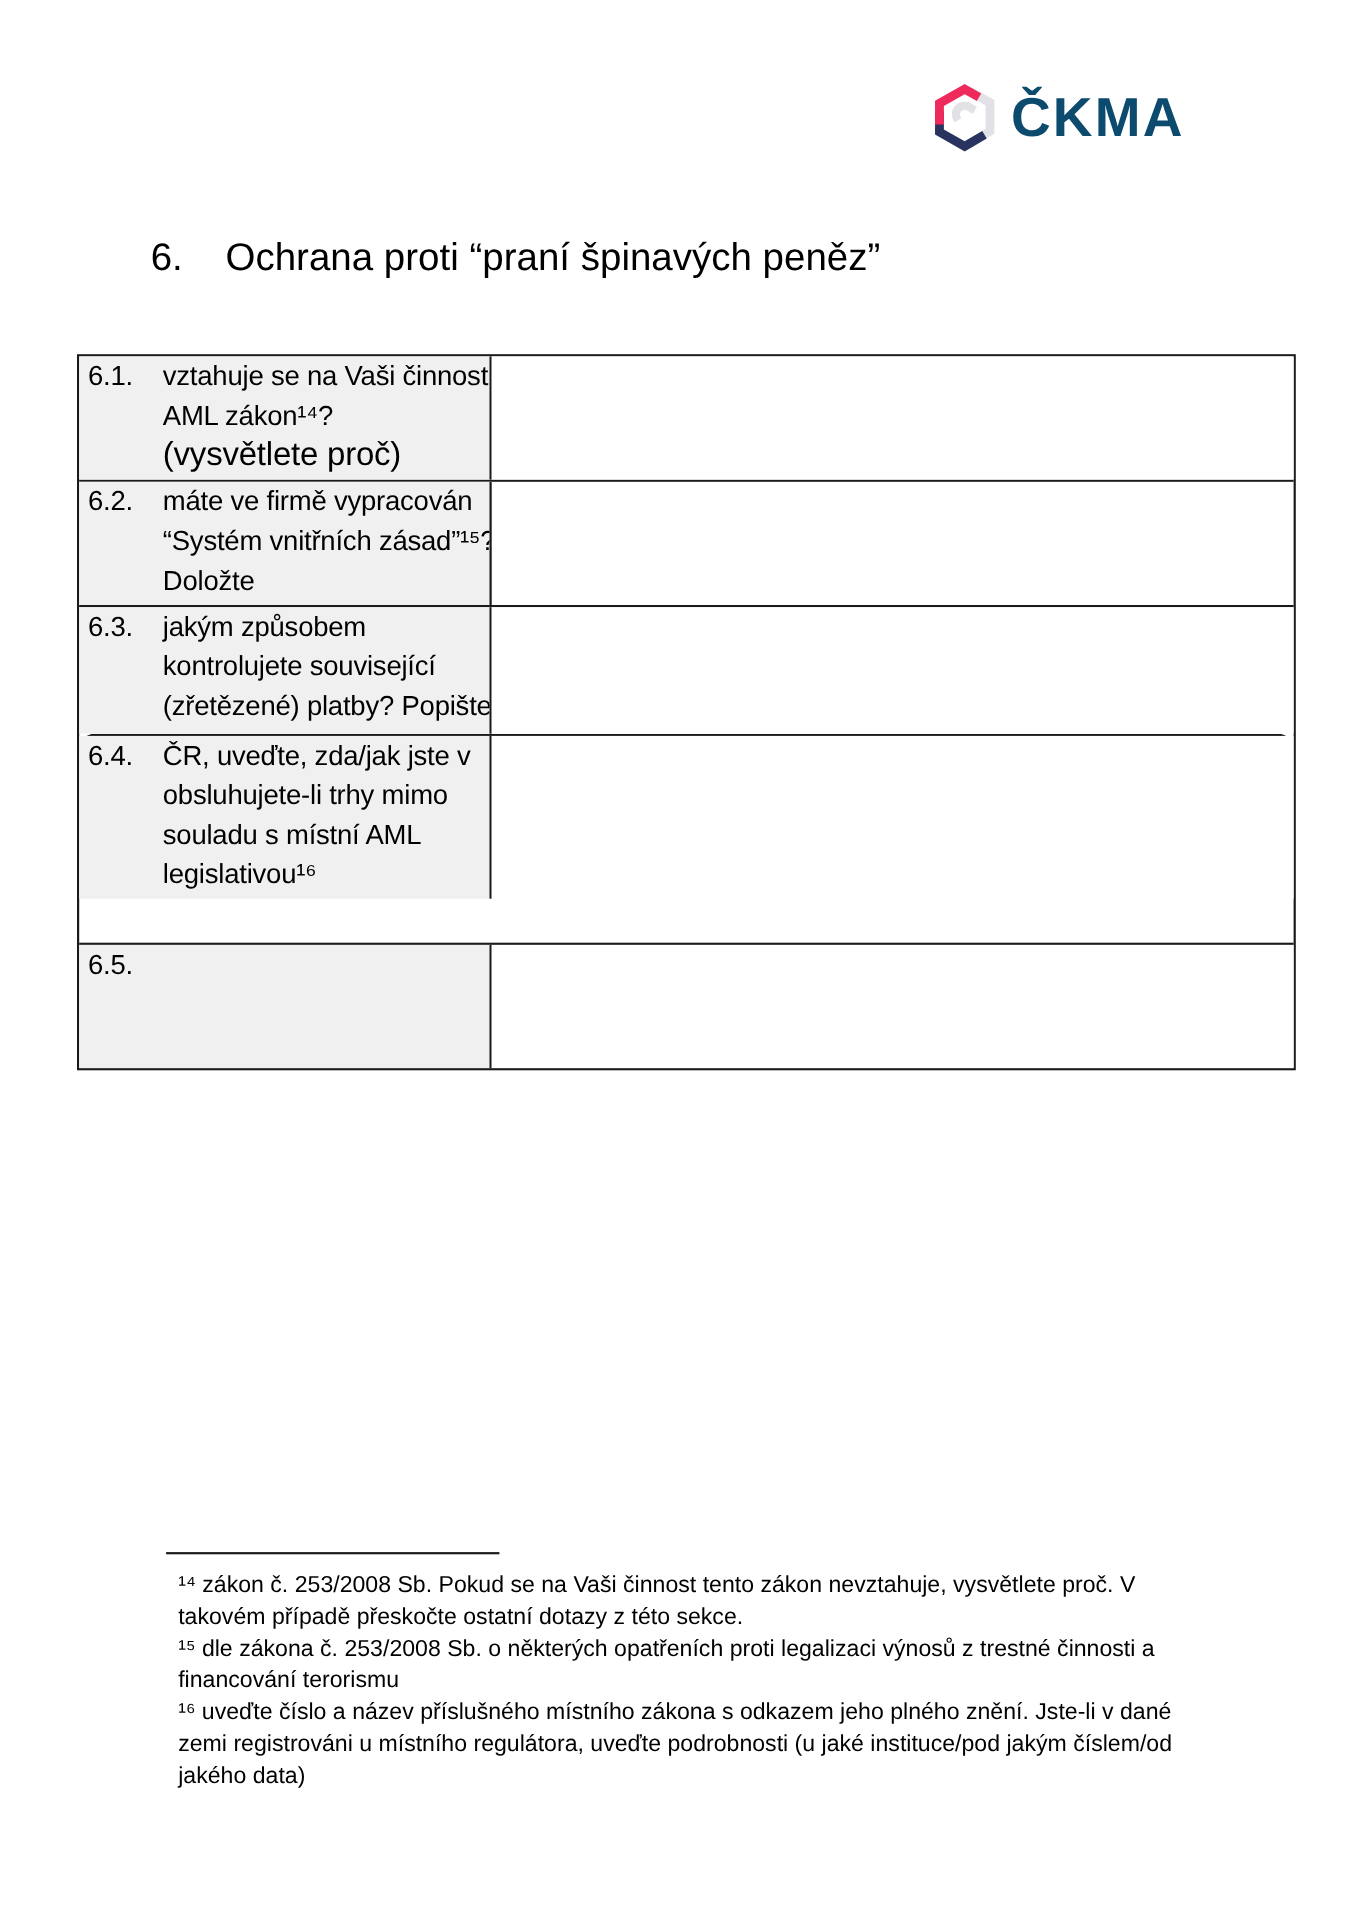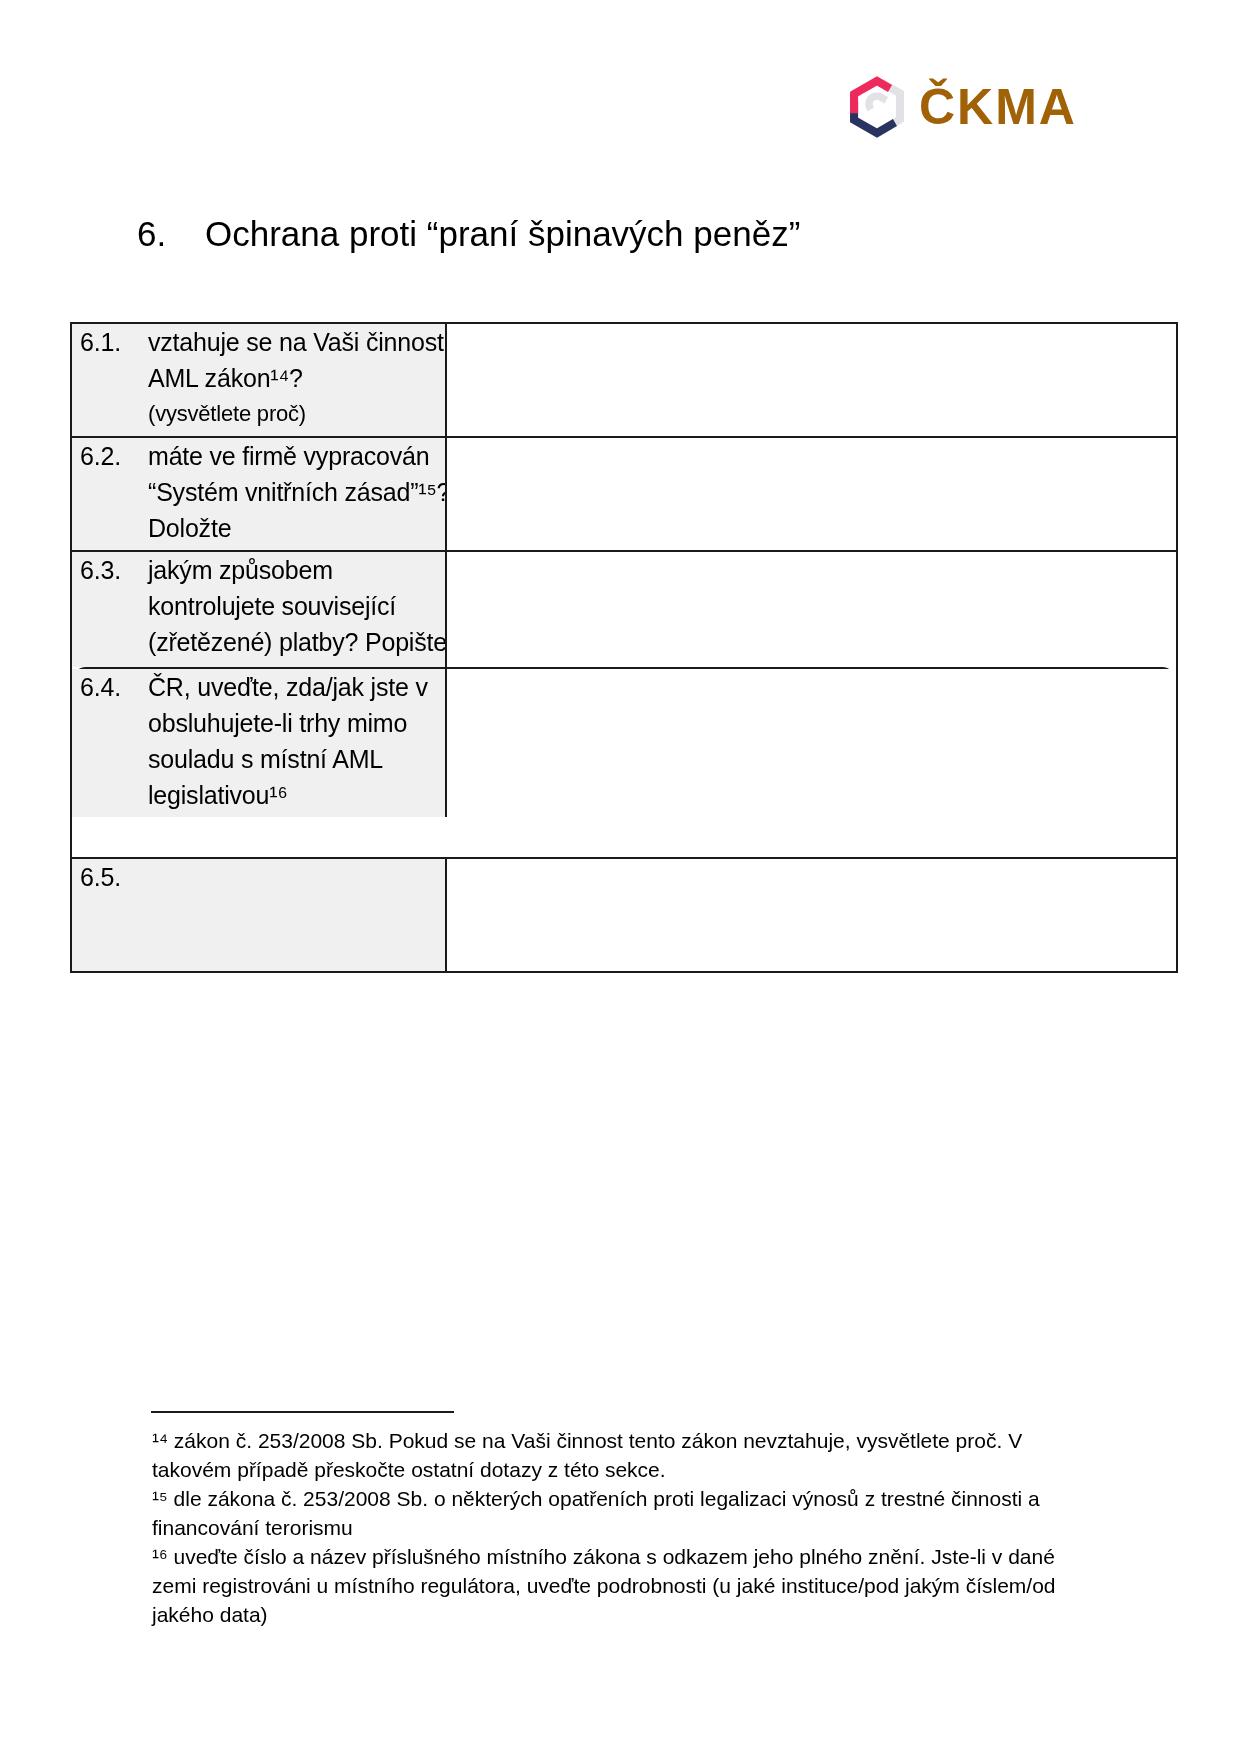--- a/index.html
+++ b/index.html
@@ -14,21 +14,21 @@
   }
 
   
   .logo {
     position:absolute; left:846px; top:76px;
     display:flex; align-items:center; gap:11px;
   }
   .logo-mark { width:62px; height:62px; display:block; }
   .logo-text {
     font-size:50px; font-weight:700; letter-spacing:2px;
-    color:#a16207; line-height:62px;
+    color:#0c4a6e; line-height:62px;
   }
 
   
   .heading {
     position:absolute; left:137px; top:212px;
     display:flex; font-size:35px; line-height:44px; color:#000;
   }
   .heading-num { width:68px; flex-shrink:0; }
 
   
@@ -42,35 +42,35 @@
     width:375px; flex-shrink:0;
     background:#f0f0f0;
     border-right:2px solid #1a1a1a;
     padding:0 2px 4px 8px;
     display:flex;
     overflow:hidden;
   }
   .num { width:68px; flex-shrink:0; font-size:25px; line-height:36px; letter-spacing:-0.2px; }
   .qtext { font-size:25px; line-height:36px; letter-spacing:-0.2px; }
   .qline { white-space:nowrap; }
-  .qnote { font-size:22px; line-height:36px; white-space:nowrap; }
+  .qnote { font-size:30px; line-height:36px; white-space:nowrap; }
   .acell { flex:1; background:#ffffff; }
   .h-r1 { min-height:110px; }
   .h-r2 { min-height:110px;flex-direction:column; }
   .h-r3 { min-height:117px; }
   .h-r4 { min-height:146px;border-radius:14px; }
   .h-r5 { min-height:114px;margin-top:40px; }
 
   
   .fnsep {
     position:absolute; left:151px; top:1411px;
     width:303px; height:0; border-top:2px solid #1a1a1a;
   }
   .footnotes {
-    position:absolute; left:152px; top:1426px; width:925px;
+    position:absolute; left:162px; top:1426px; width:925px;
     font-size:21px; line-height:29px; color:#000;
   }
   .footnote { margin:0; }
 </style>
 </head>
 <body>
 
 <div class="page">
 
   <div class="logo">

